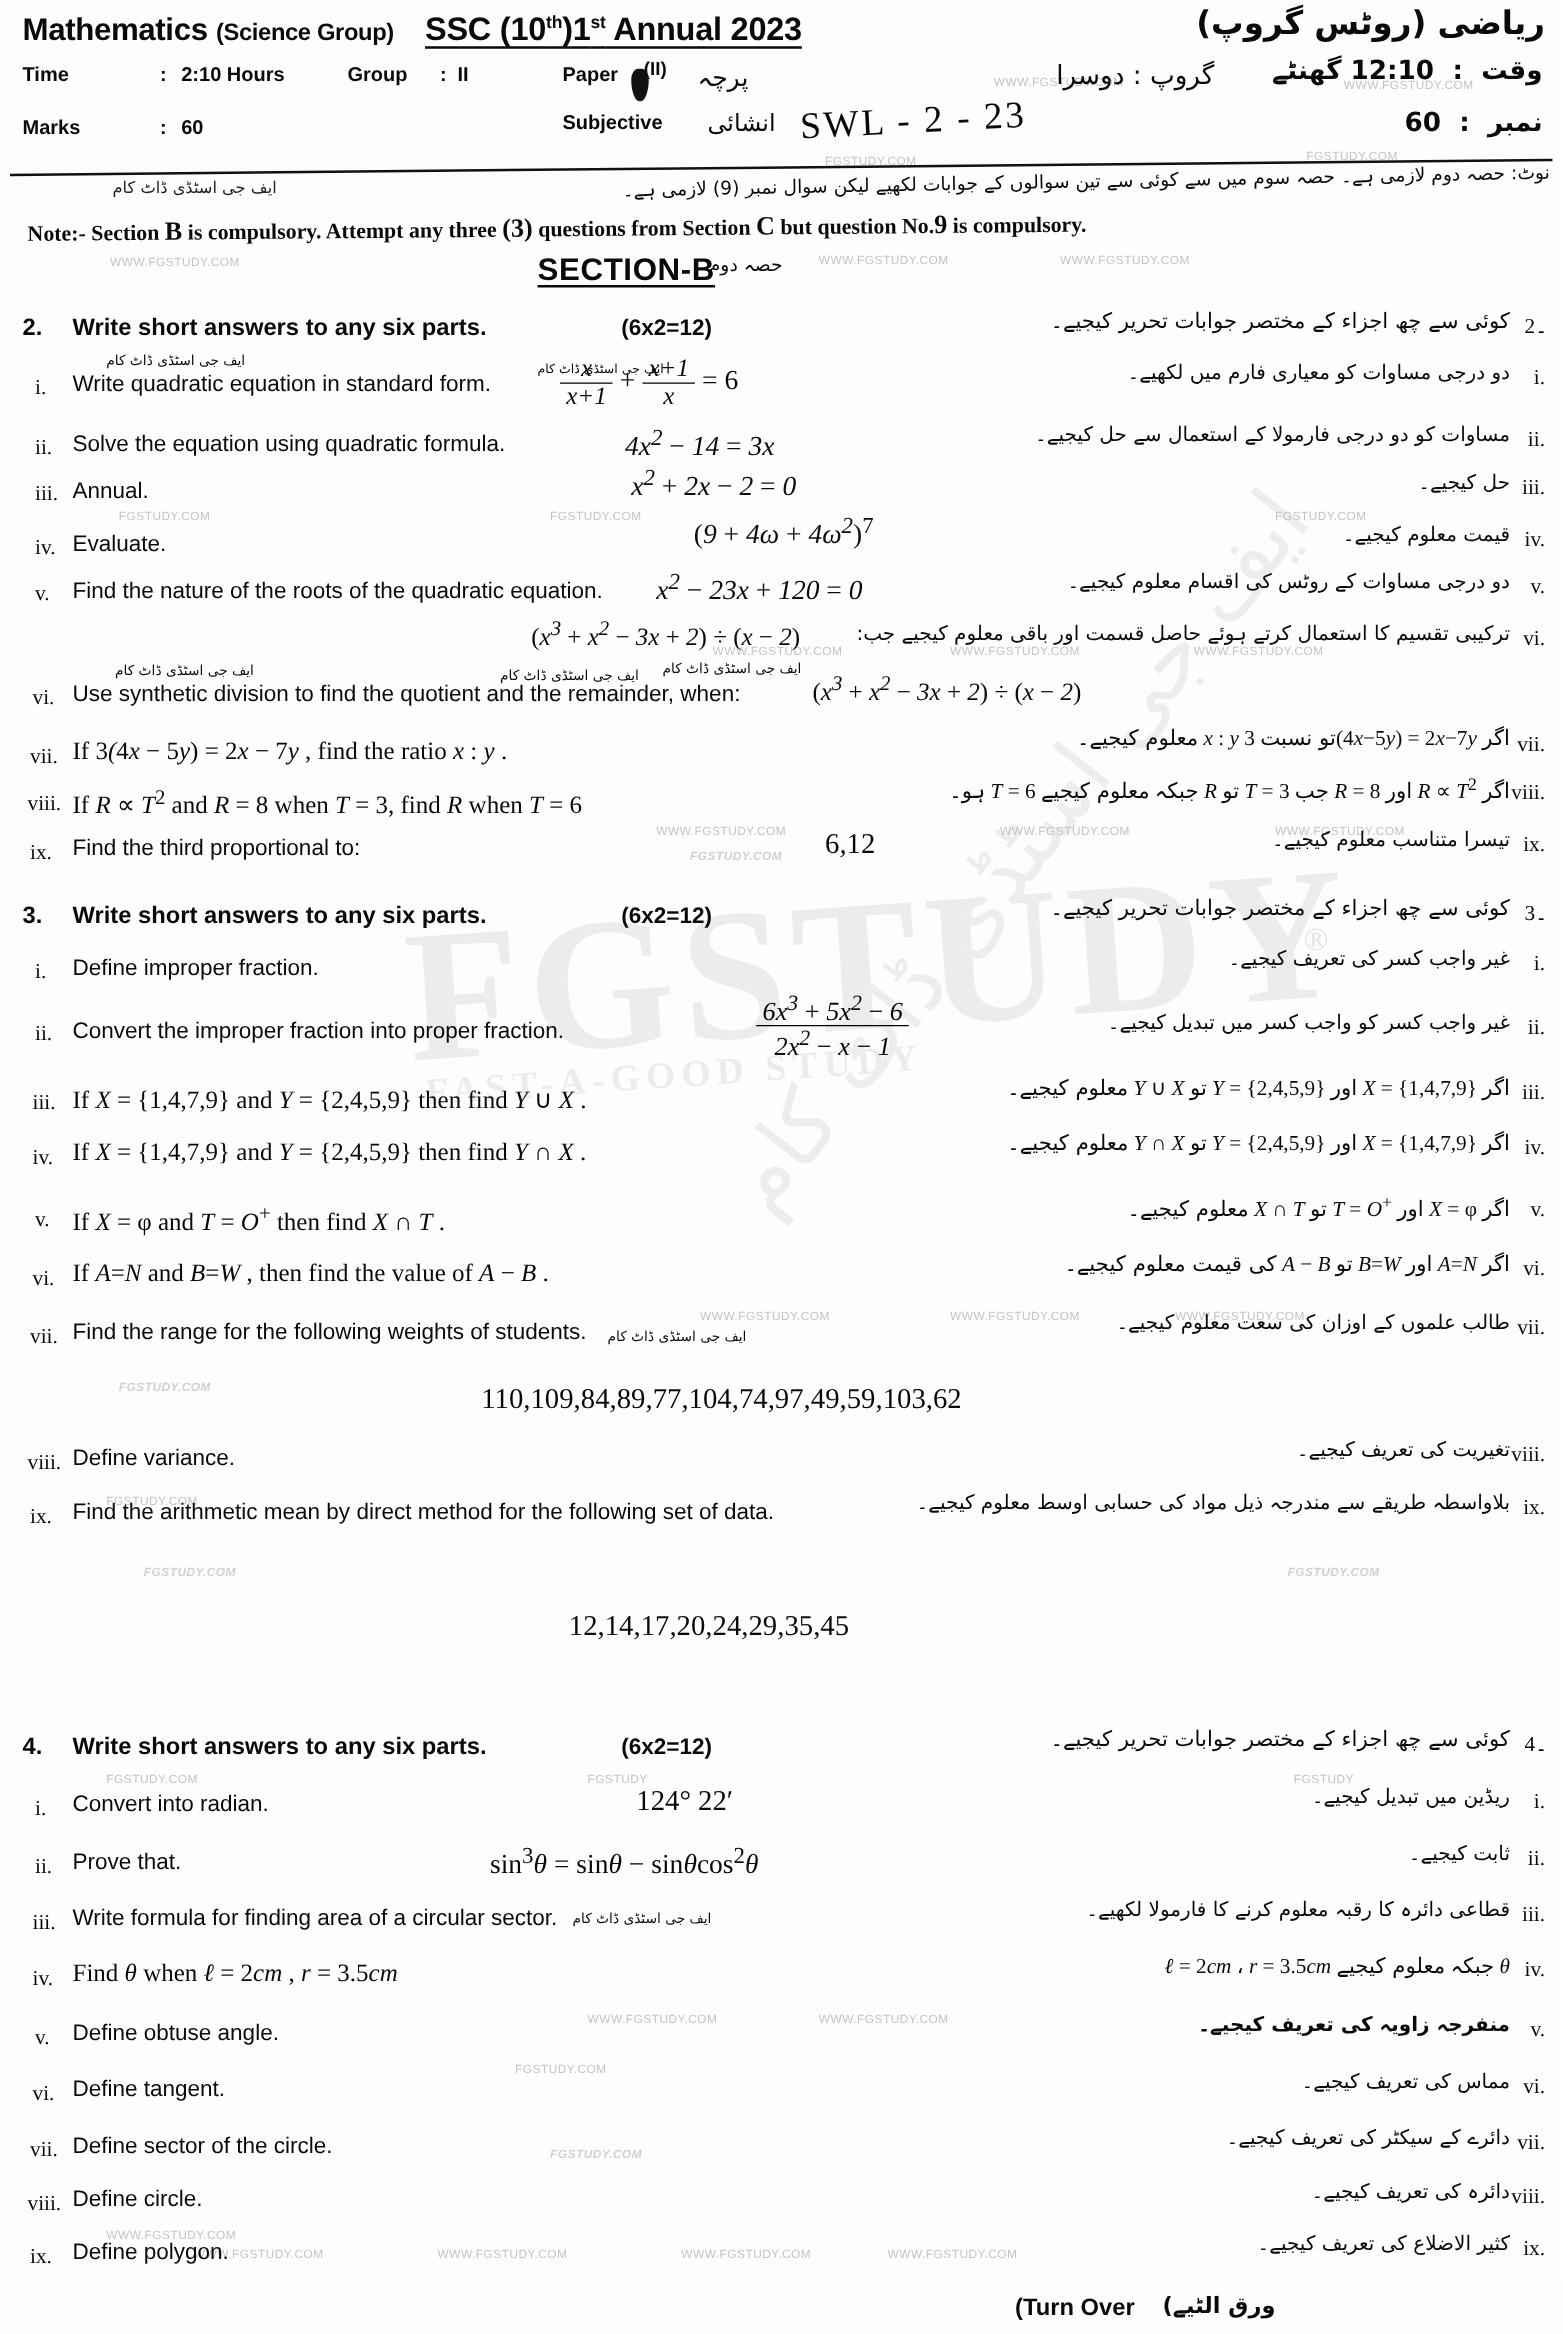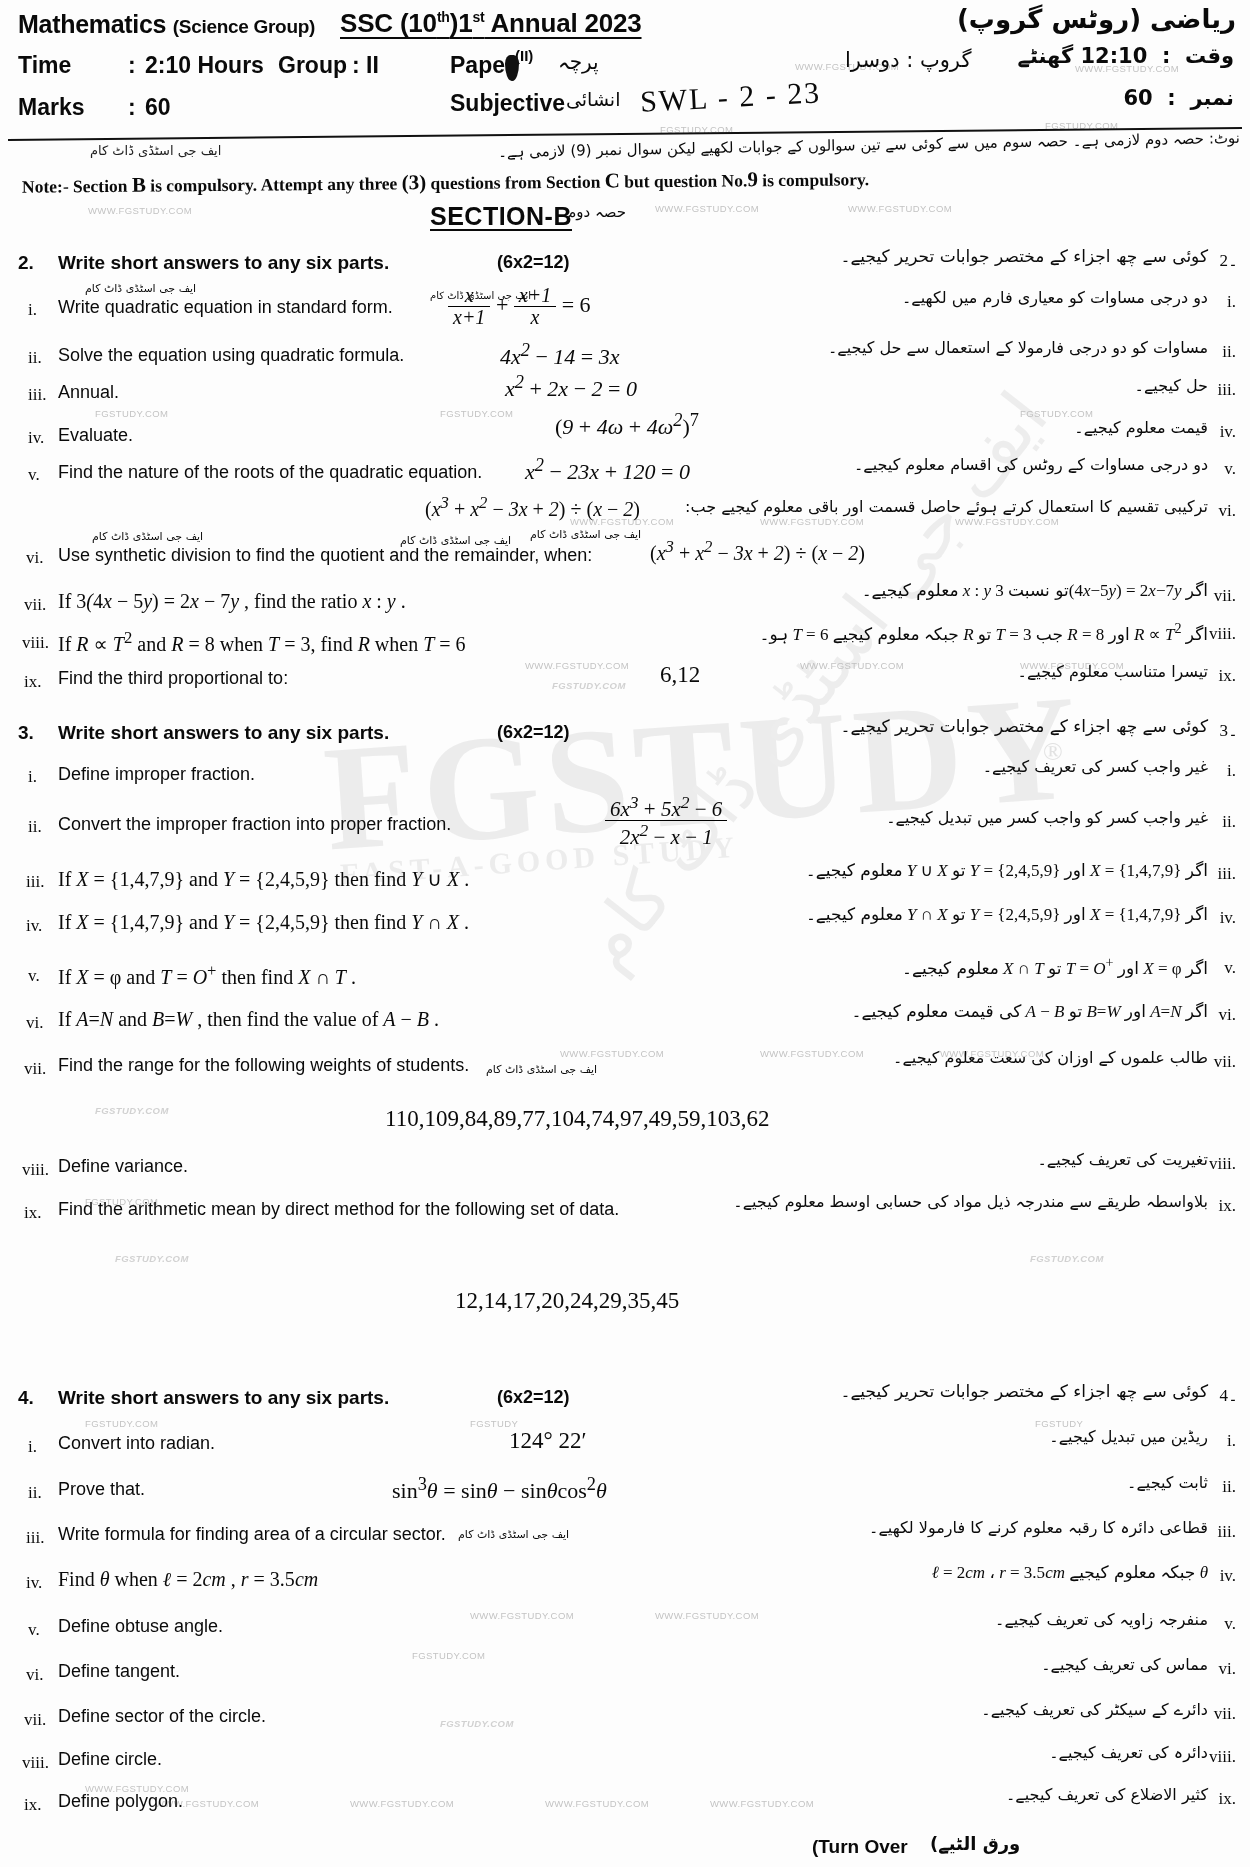--- a/index.html
+++ b/index.html
@@ -88,21 +88,21 @@
     text-underline-offset: 5px;
     letter-spacing: -.2px;
   }
   .hdr-center sup { font-size: 14px; }
   .hdr-urdu-main {
     right: 14px; top: 4px;
     font-size: 26px; font-weight: bold;
     font-family: "DejaVu Sans", sans-serif;
     direction: rtl;
   }
-  .row-label { font-size: 23px; font-weight: bold; }
+  .row-label { font-size: 16px; font-weight: bold; }
   .urdu { font-family: "DejaVu Sans", sans-serif; direction: rtl; }
   .urdu-sm { font-family: "DejaVu Sans", sans-serif; direction: rtl; font-size: 15px; }
 
   .hand {
     font-family: "Liberation Serif", serif;
     font-size: 30px;
     transform: rotate(-3deg);
     letter-spacing: 2px;
   }
 
@@ -489,21 +489,21 @@
     <div class="abs" style="right:42px; top:1562px; font-size:17px; font-family:'Liberation Serif',serif;">
       <i>ℓ</i> = 2<i>cm</i> ، <i>r</i> = 3.5<i>cm</i>
       <span class="urdu">جبکہ</span>
       <span class="urdu">معلوم کیجیے</span>
       <i>θ</i>
     </div>
     <div class="abs rnum" style="right:14px; top:1566px;">iv.</div>
 
     <div class="abs rnum" style="left:28px;  top:1620px;">v.</div>
     <div class="abs itext" style="left:58px;  top:1616px;">Define obtuse angle.</div>
-    <div class="abs ru" style="right:42px; top:1610px;">منفرجہ زاویہ کی تعریف کیجیے۔</div>
+    <div class="abs ru" style="right:42px; top:1610px;font-weight:bold;">منفرجہ زاویہ کی تعریف کیجیے۔</div>
     <div class="abs rnum" style="right:14px; top:1614px;">v.</div>
 
     <div class="abs rnum" style="left:26px;  top:1665px;">vi.</div>
     <div class="abs itext" style="left:58px;  top:1661px;">Define tangent.</div>
     <div class="abs ru" style="right:42px; top:1655px;">مماس کی تعریف کیجیے۔</div>
     <div class="abs rnum" style="right:14px; top:1659px;">vi.</div>
 
     <div class="abs rnum" style="left:24px;  top:1710px;">vii.</div>
     <div class="abs itext" style="left:58px;  top:1706px;">Define sector of the circle.</div>
     <div class="abs ru" style="right:42px; top:1700px;">دائرے کے سیکٹر کی تعریف کیجیے۔</div>

